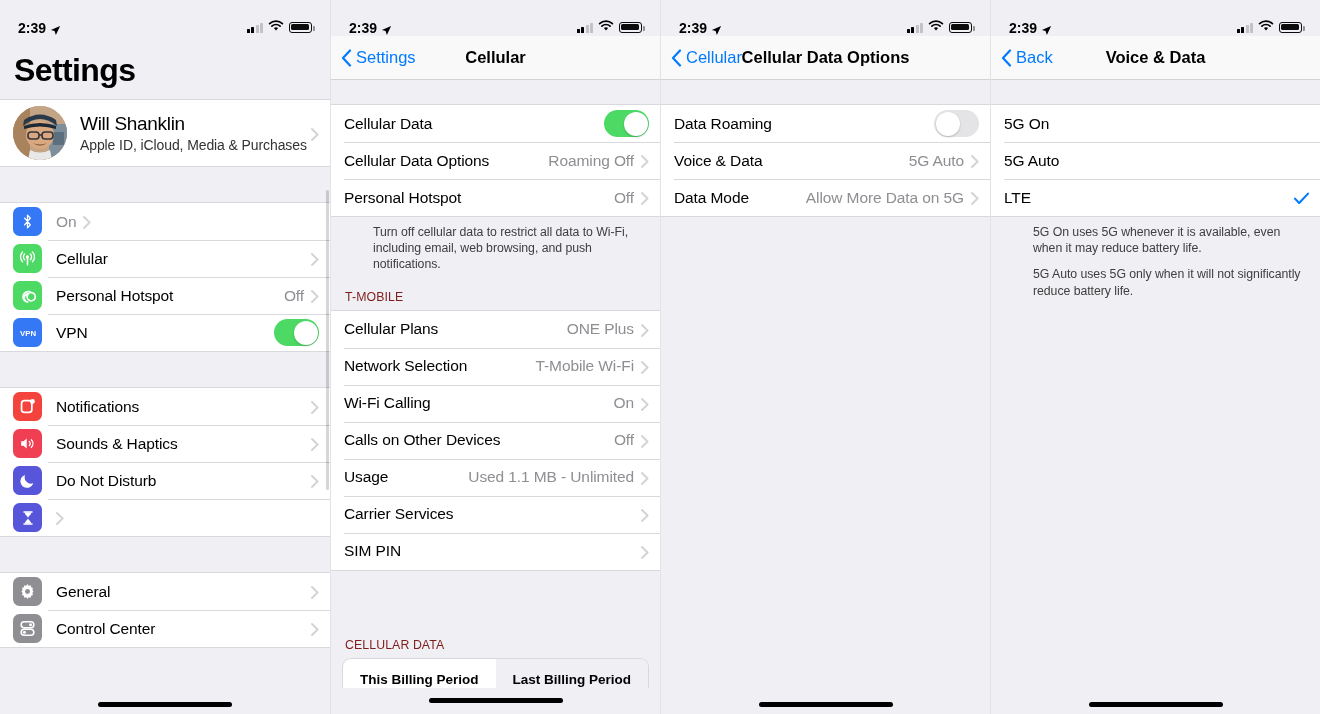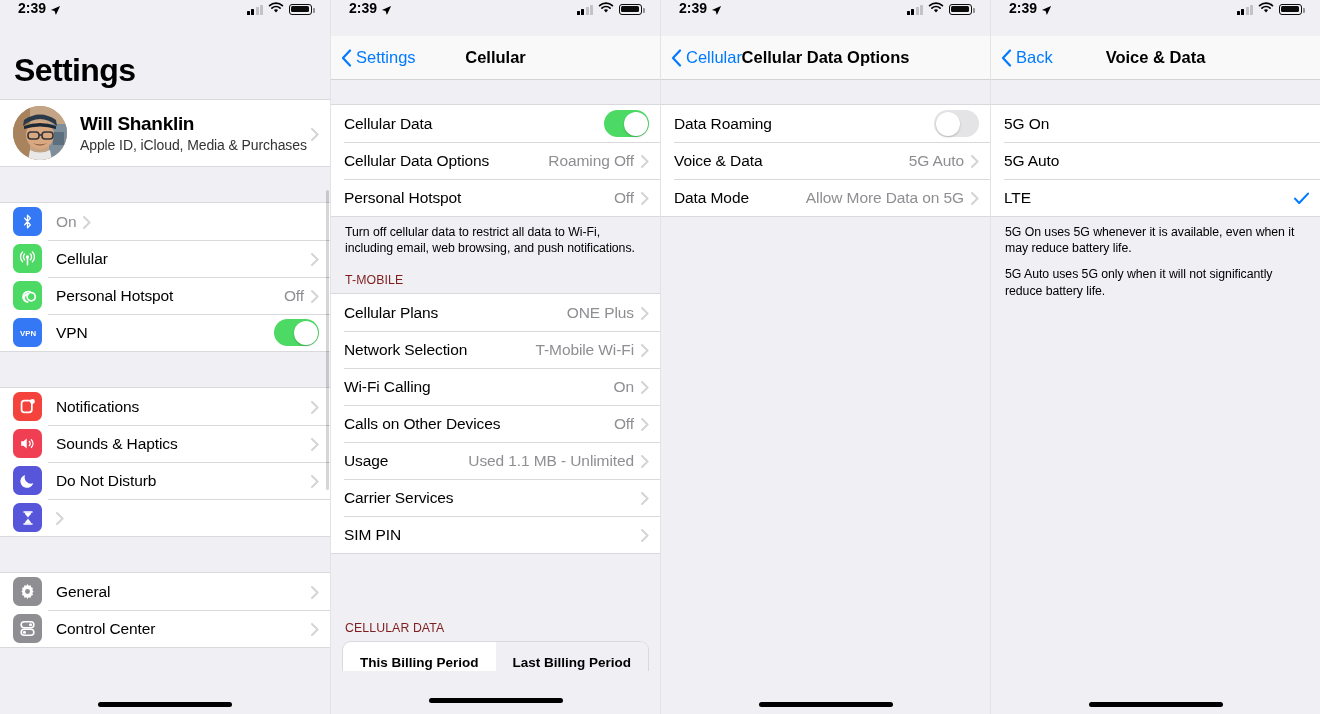--- a/index.html
+++ b/index.html
@@ -15,21 +15,21 @@
     width: 330px; height: 714px;
     position: relative;
     background: #efeff4;
     overflow: hidden;
     flex: 0 0 330px;
   }
   .panel.sep { border-left: 1px solid #e2e2e7; }
 
   
   .statusbar {
-    height: 36px; display: flex; align-items: flex-start;
+    height: 36px; display: flex; align-items: flex-end;
     justify-content: space-between; padding: 0 18px 0 18px;
     background: transparent; position: relative; z-index: 5; gap: 28px;
   }
   .sb-left { display: flex; align-items: center; gap: 4px; font-size: 14px; font-weight: bold; color: #000; }
   .sb-loc { display:inline-block; width: 11px; height: 11px; }
   .sb-right { display: flex; align-items: center; gap: 5px; }
   .bars { display: flex; align-items: flex-end; gap: 1.5px; height: 11px; }
   .bars i { display: block; width: 3px; background: #000; border-radius: 0.5px; }
   .bars i.b1 { height: 4px; }
   .bars i.b2 { height: 6px; }
@@ -102,42 +102,42 @@
   .toggle.on { background: #4cd964; }
   .toggle .knob {
     position: absolute; top: 1.5px; left: 1.5px;
     width: 24px; height: 24px; border-radius: 50%;
     background: #fff; box-shadow: 0 1px 2px rgba(0,0,0,.22);
   }
   .toggle.on .knob { left: auto; right: 1.5px; }
 
   
   .footnote {
-    font-size: 12.3px; color: #000000; line-height: 1.32;
-    padding: 7px 14px 0 14px; letter-spacing: -0.05px;
+    font-size: 12.3px; color: #404040; line-height: 1.32;
+    padding: 7px 14px 0 14px; letter-spacing: -0.05px; margin-left: 28px;
   }
   .footnote p + p { margin-top: 10px; }
   .grp-header {
     font-size: 12.3px; color: #7f1d1d;
     padding: 17px 14px 6px 14px; letter-spacing: 0.1px;
   }
 
   
   .acct-row {
     display: flex; align-items: center; height: 68px;
     background: #fff; padding: 0 11px 0 13px;
     border-top: 0.5px solid #d9d9dd; border-bottom: 0.5px solid #d9d9dd;
   }
   .avatar {
     width: 54px; height: 54px; border-radius: 50%;
     margin-right: 13px; flex: 0 0 54px; overflow: hidden;
     position: relative; background: #b99a7d;
   }
   .acct-text { flex: 1; }
-  .acct-name { font-size: 19px; color: #000; letter-spacing: -0.3px; font-weight: bold; }
+  .acct-name { font-size: 19px; color: #000; letter-spacing: -0.3px; }
   .acct-sub { font-size: 14px; color: #333; margin-top: 2px; letter-spacing: -0.1px; }
 
   
   .seg-wrap { padding: 0 11px; }
   .seg {
     display: flex; background: #fff; border-radius: 9px 9px 0 0;
     border: 0.5px solid #d9d9dd; border-bottom: none; overflow: hidden;
     height: 30px;
   }
   .seg .s {

